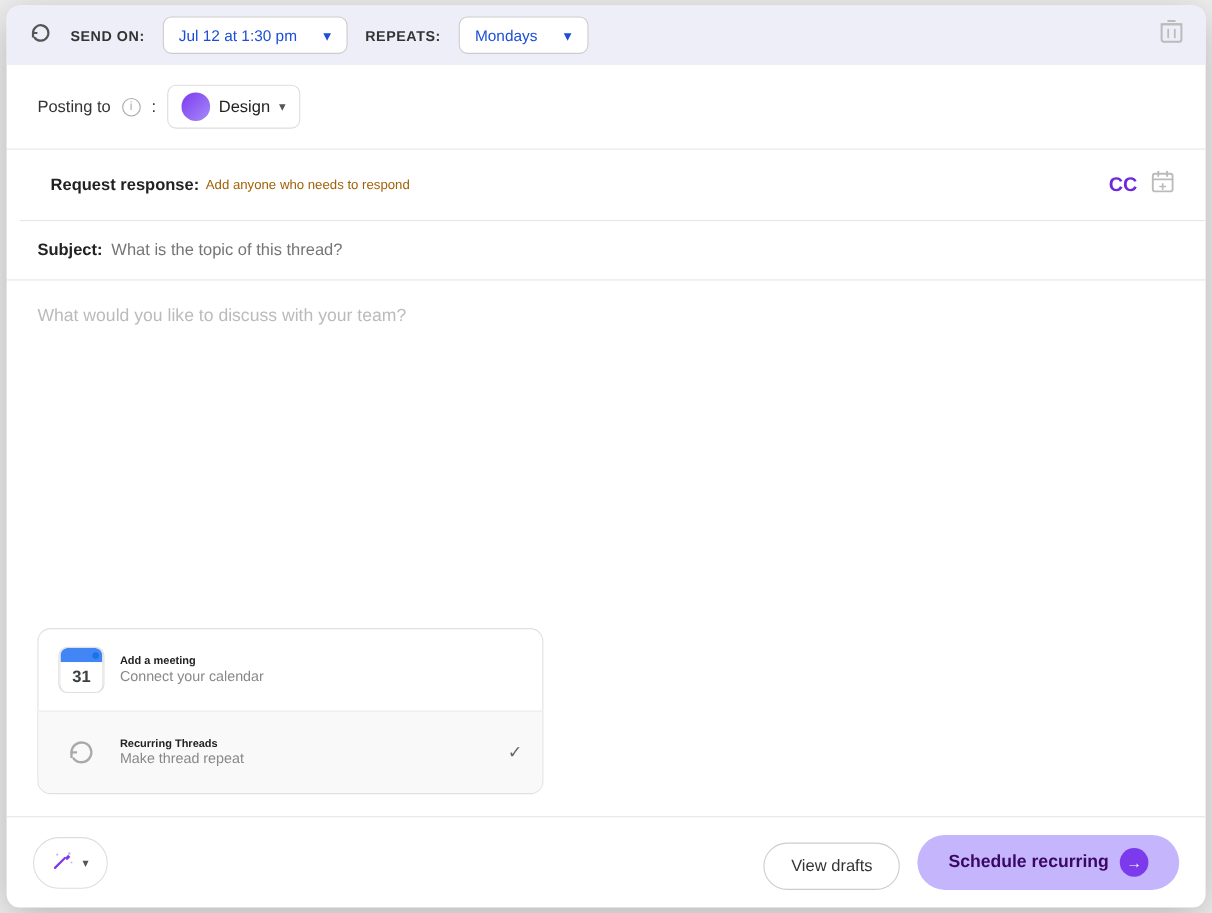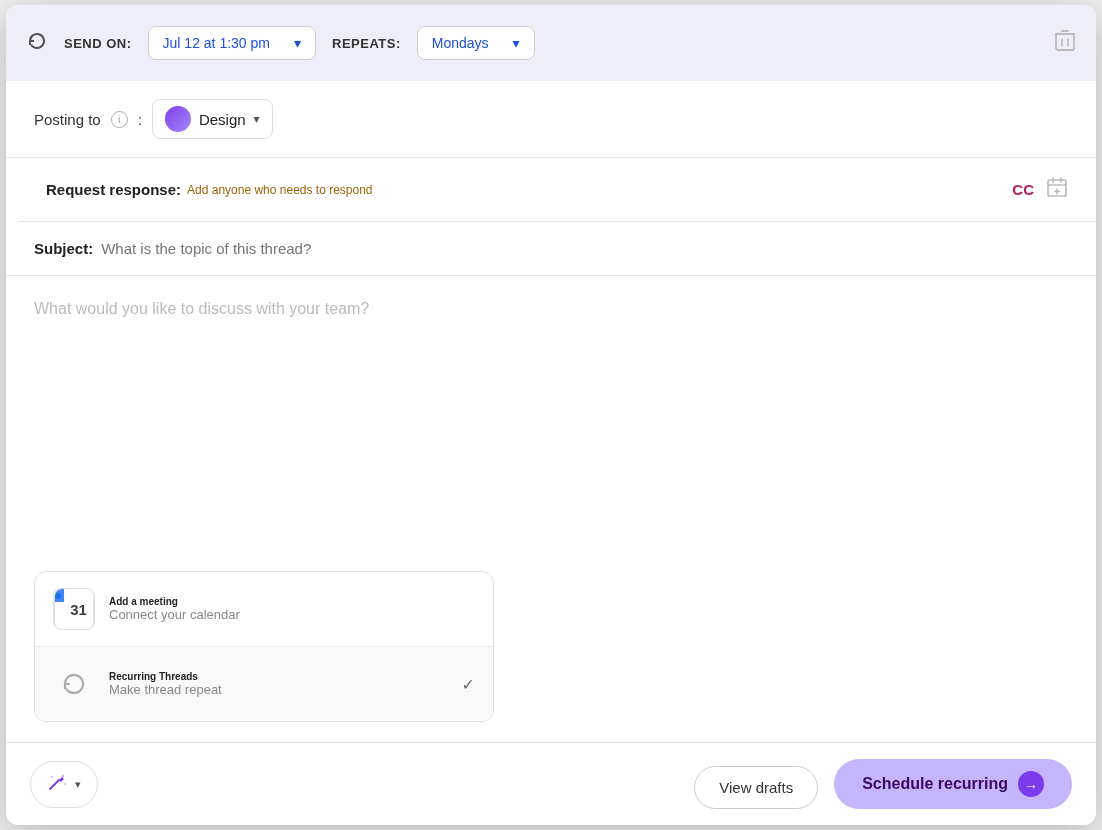--- a/index.html
+++ b/index.html
@@ -51,21 +51,21 @@
       display: flex;
       align-items: center;
       justify-content: center;
       width: 28px;
       height: 28px;
     }
     
     .toolbar {
       background: #eeeef8;
       padding: 0 20px;
-      height: 76px;
+      height: 54px;
       display: flex;
       align-items: center;
       gap: 16px;
       flex-shrink: 0;
     }
     .toolbar-refresh-icon {
       color: #555;
       font-size: 18px;
     }
     .toolbar-label {
@@ -170,22 +170,22 @@
       font-size: 12px;
       color: #a16207;
       flex: 1;
     }
     .request-actions {
       display: flex;
       align-items: center;
       gap: 12px;
     }
     .cc-label {
-      font-size: 15px;
-      color: #be185d;
+      font-size: 18px;
+      color: #6d28d9;
       font-weight: 600;
     }
     .calendar-icon {
       color: #bbb;
       font-size: 20px;
     }
     
     .subject-row {
       display: flex;
       align-items: center;
@@ -418,21 +418,21 @@
 
     <div class="body-area">
       <span class="body-placeholder">What would you like to discuss with your team?</span>
     </div>
 
     <div class="attachment-area">
       <div class="attachment-card">
 
         <div class="attachment-item">
           <div class="gcal-icon">
-            <div class="gcal-inner" style="width:42px;height:42px;display:flex;border-radius:8px;overflow:hidden;border:1.5px solid #e0e0e0;">
+            <div class="gcal-inner" style="width:42px;height:42px;display:flex;flex-direction:column;border-radius:8px;overflow:hidden;border:1.5px solid #e0e0e0;">
               <div style="background:#4285f4;height:13px;display:flex;align-items:center;justify-content:center;">
                 <div style="width:6px;height:6px;background:#1a73e8;border-radius:50%;margin-left:auto;margin-right:3px;margin-top:1px;"></div>
               </div>
               <div style="flex:1;display:flex;align-items:center;justify-content:center;background:#fff;font-size:15px;font-weight:700;color:#3c4043;">31</div>
             </div>
           </div>
           <div class="attachment-text">
             <div class="attachment-title">Add a meeting</div>
             <div class="attachment-subtitle">Connect your calendar</div>
           </div>

